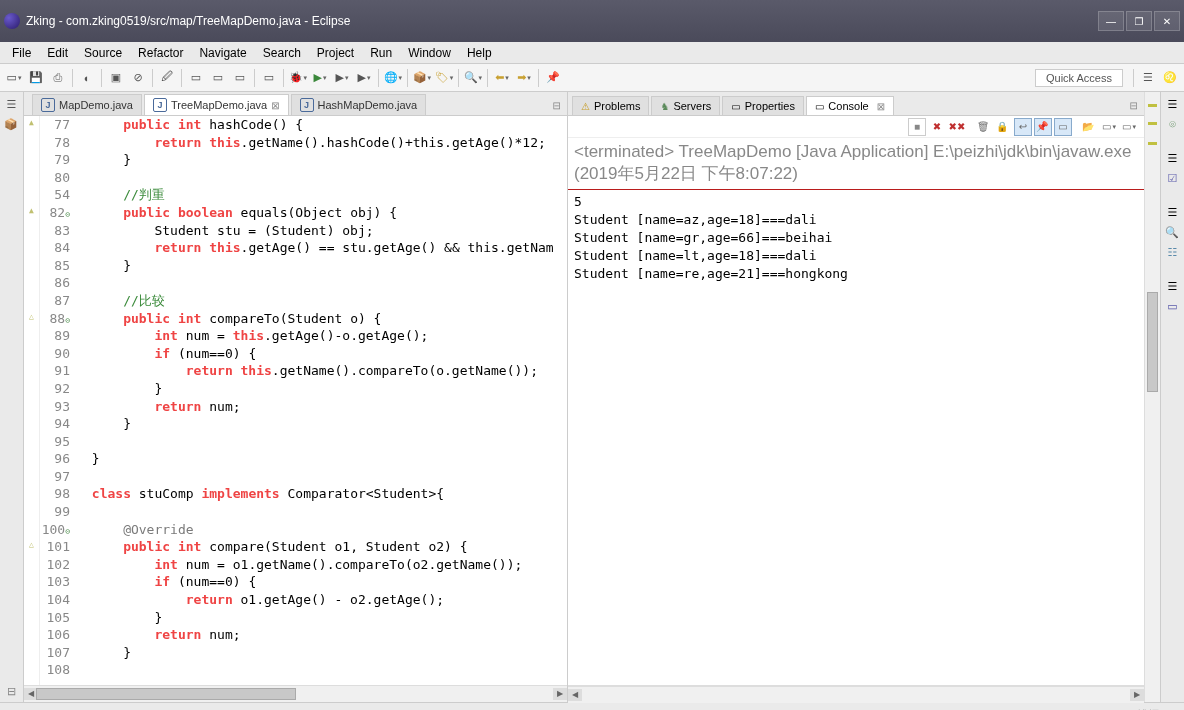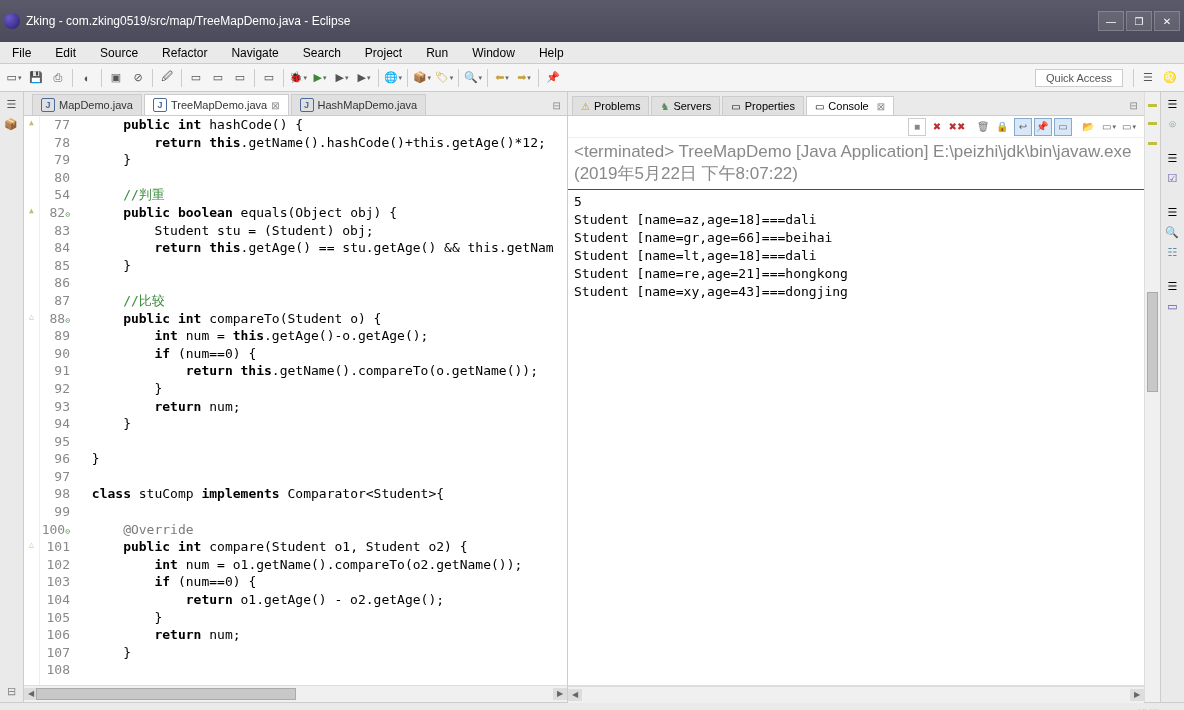--- a/index.html
+++ b/index.html
@@ -4,21 +4,21 @@
 <style>
 * { margin: 0; padding: 0; box-sizing: border-box; }
 body { font-family: "Segoe UI", Tahoma, sans-serif; font-size: 12px; background: #f0f0f0; overflow: hidden; width: 1184px; height: 710px; }
 
 .titlebar { background: linear-gradient(#5a5a6a, #4a4a5a); height: 42px; display: flex; align-items: center; color: #fff; padding: 0 4px; }
 .titlebar .icon { width: 16px; height: 16px; background: radial-gradient(circle at 30% 30%, #6a5acd, #2a1a6a); border-radius: 50%; margin-right: 6px; }
 .titlebar .title { flex: 1; font-size: 12px; }
 .titlebar .btns { display: flex; gap: 2px; }
 .titlebar .btn { width: 26px; height: 20px; background: rgba(255,255,255,.1); border: 1px solid rgba(255,255,255,.2); display: flex; align-items: center; justify-content: center; font-size: 10px; cursor: pointer; }
 
-.menubar { background: #eaeaea; height: 22px; display: flex; align-items: center; padding: 0 6px; gap: 12px; border-bottom: 1px solid #ccc; }
+.menubar { background: #eaeaea; height: 22px; display: flex; align-items: center; padding: 0 6px; gap: 4px; border-bottom: 1px solid #ccc; }
 .menubar span { cursor: pointer; padding: 2px 6px; }
 
 .toolbar { background: #f5f5f5; height: 28px; display: flex; align-items: center; padding: 0 4px; gap: 2px; border-bottom: 1px solid #ccc; }
 .tb-btn { width: 20px; height: 20px; display: inline-flex; align-items: center; justify-content: center; font-size: 11px; color: #555; cursor: pointer; border: 1px solid transparent; }
 .tb-sep { width: 1px; height: 18px; background: #ccc; margin: 0 2px; }
 .tb-dd::after { content: "▾"; font-size: 7px; margin-left: 1px; color: #666; }
 .quick-access { margin-left: auto; border: 1px solid #ccc; background: #fff; padding: 2px 10px; font-size: 11px; color: #555; margin-right: 6px; }
 .tb-btn.debug { color: #3a873a; }
 .tb-btn.run { color: #3a873a; }
 .tb-btn.globe { color: #3a6aA0; }
@@ -43,21 +43,21 @@
 .code-area { flex: 1; display: flex; overflow: hidden; font-family: Consolas, monospace; font-size: 13px; }
 .marker-col { width: 16px; background: #fff; border-right: 1px solid #eee; }
 .marker-col .mk { height: 17.6px; font-size: 10px; color: #888; text-align: center; }
 .marker-col .mk.tri::before { content: "▲"; color: #c0c070; font-size: 8px; }
 .marker-col .mk.tri2::before { content: "△"; color: #c0c070; font-size: 8px; }
 .lineno-col { width: 36px; background: #fff; text-align: right; padding-right: 6px; color: #888; }
 .lineno-col div { height: 17.6px; line-height: 17.6px; }
 .ovr { font-size: 8px; color: #4a8a4a; }
 .code-col { flex: 1; background: #fff; white-space: pre; padding-left: 8px; overflow: hidden; }
 .code-col div { height: 17.6px; line-height: 17.6px; }
-.kw { color: #000000; font-weight: bold; }
+.kw { color: #ef4444; font-weight: bold; }
 .com { color: #3a8a3a; }
 .ann { color: #7a7a7a; }
 .hscroll { height: 17px; background: #f0f0f0; border-top: 1px solid #ddd; position: relative; }
 .hscroll .thumb { position: absolute; left: 12px; top: 2px; height: 12px; width: 260px; background: #c8c8c8; border: 1px solid #aaa; }
 .hscroll .arr { position: absolute; top: 2px; width: 14px; height: 12px; background: #ddd; font-size: 8px; text-align: center; line-height: 12px; color: #666; }
 .hscroll .arr.l { left: 0; }
 .hscroll .arr.r { right: 0; }
 
 .right-panel { width: 576px; display: flex; flex-direction: column; background: #fff; }
 .rp-tabs { height: 24px; background: #eaeaea; display: flex; align-items: end; border-bottom: 1px solid #ccc; padding-left: 4px; }
@@ -288,21 +288,21 @@
           <span class="btn">🔒</span>
           <span class="btn" style="background:#d8e8f8;border:1px solid #88aacc">↩</span>
           <span class="btn" style="background:#d8e8f8;border:1px solid #88aacc">📌</span>
           <span class="btn" style="background:#d8e8f8;border:1px solid #88aacc">▭</span>
           <span style="width:4px"></span>
           <span class="btn">📂</span>
           <span class="btn tb-dd">▭</span>
           <span class="btn tb-dd">▭</span>
         </div>
         <div class="rp-text">&lt;terminated&gt; TreeMapDemo [Java Application] E:\peizhi\jdk\bin\javaw.exe (2019年5月22日 下午8:07:22)</div>
-        <div class="rp-console" id="console-out"><div>5</div><div>Student [name=az,age=18]===dali</div><div>Student [name=gr,age=66]===beihai</div><div>Student [name=lt,age=18]===dali</div><div>Student [name=re,age=21]===hongkong</div><div>Student [name=xy,age=43]===dongjing</div></div>
+        <div class="rp-console" id="console-out"><div>5</div><div>Student [name=az,age=18]===dali</div><div>Student [name=gr,age=66]===beihai</div><div>Student [name=lt,age=18]===dali</div><div>Student [name=re,age=21]===hongkong</div></div>
         <div class="rp-hscroll">
           <div class="hscroll">
               <div class="arr l">◀</div>
               <div class="arr r">▶</div>
             </div>
         </div>
       </div>
 
       <div class="vscroll">
         <div class="marks">

